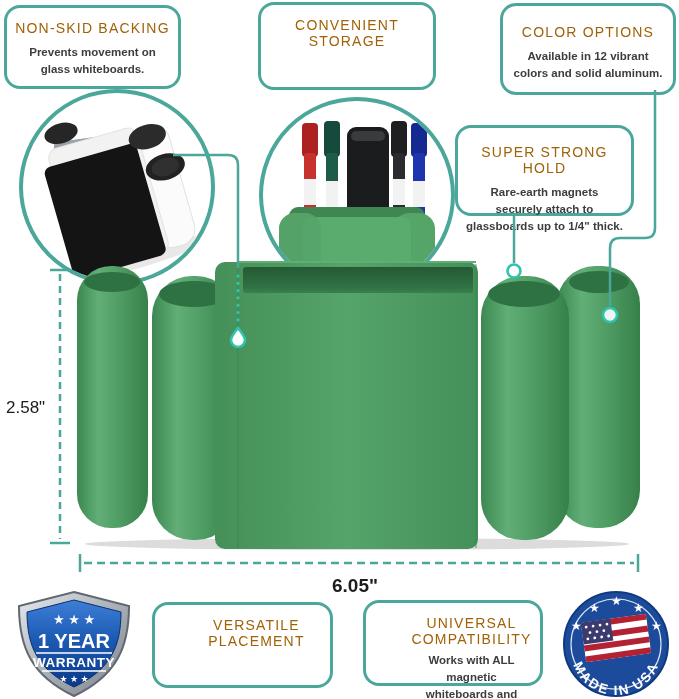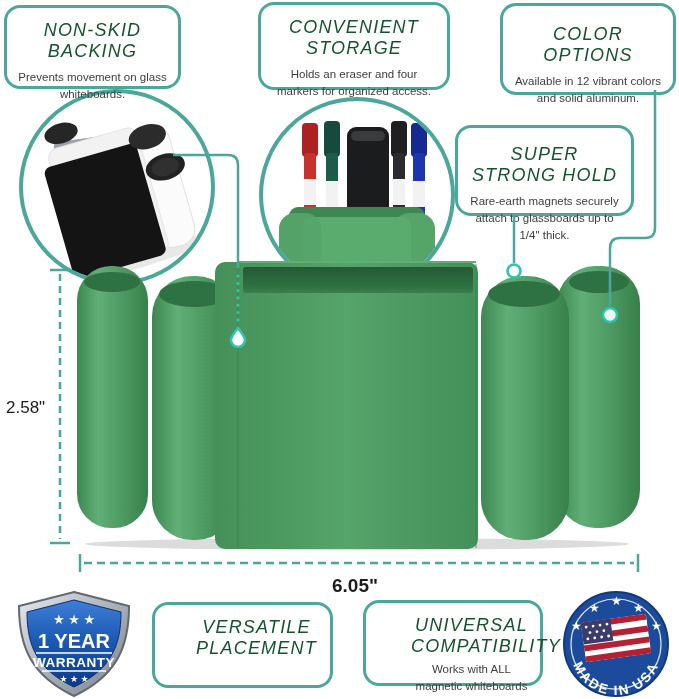--- a/index.html
+++ b/index.html
@@ -5,25 +5,25 @@
   html,body{margin:0;padding:0;background:#fff;}
   #canvas{
     position:relative;width:679px;height:699px;background:#fff;overflow:hidden;
     font-family:"Liberation Sans", sans-serif;
   }
   .callout{
     position:absolute;background:#fff;border:3px solid #4BA79A;border-radius:16px;
     box-sizing:border-box;text-align:center;padding:10px 8px 6px 8px;z-index:6;
   }
   .callout .title{
-    color:#14532d;font-size:18px;letter-spacing:1.2px;font-weight:400;
-    margin:2px 0 8px 0;line-height:1.15;font-style:italic;
+    color:#a16207;font-size:14px;letter-spacing:1.2px;font-weight:400;
+    margin:2px 0 8px 0;line-height:1.15;
   }
   .callout .body{
-    color:#3D3D3D;font-size:11.5px;line-height:1.45;font-weight:400;text-align:center;
+    color:#3D3D3D;font-size:11.5px;line-height:1.45;font-weight:700;text-align:center;
   }
   .photo-circle{
     position:absolute;border:4px solid #4AA79A;border-radius:50%;background:#fff;
     overflow:hidden;z-index:2;
   }
   .dim-label{position:absolute;color:#1c1c1c;z-index:7;}
   #dim-height{left:6px;top:398px;font-size:17px;}
   #dim-width{left:300px;top:575px;width:110px;text-align:center;font-size:19px;font-weight:600;}
   #product-svg{position:absolute;left:72px;top:258px;z-index:3;}
   #overlay-svg{position:absolute;left:0;top:0;z-index:8;pointer-events:none;}
@@ -34,23 +34,22 @@
 </head>
 <body>
 
 <div id="canvas">
 
   <div class="callout" style="left:4px;top:5px;width:177px;height:84px;">
     <div class="title">NON-SKID BACKING</div>
     <div class="body">Prevents movement on glass whiteboards.</div>
   </div>
 
-  <div class="callout" style="left:258px;top:2px;width:192px;height:88px;">
+  <div class="callout" style="left:258px;top:2px;width:178px;height:88px;">
     <div class="title">CONVENIENT STORAGE</div>
-    <div class="body">Holds an eraser and four markers for organized access.</div>
   </div>
 
   <div class="callout" style="left:500px;top:3px;width:176px;height:92px;">
     <div class="title" style="margin-top:8px;">COLOR OPTIONS</div>
     <div class="body">Available in 12 vibrant colors and solid aluminum.</div>
   </div>
 
   <div class="callout" style="left:455px;top:125px;width:179px;height:91px;">
     <div class="title" style="margin-top:6px;">SUPER STRONG HOLD</div>
     <div class="body">Rare-earth magnets securely attach to glassboards up to 1/4" thick.</div>

